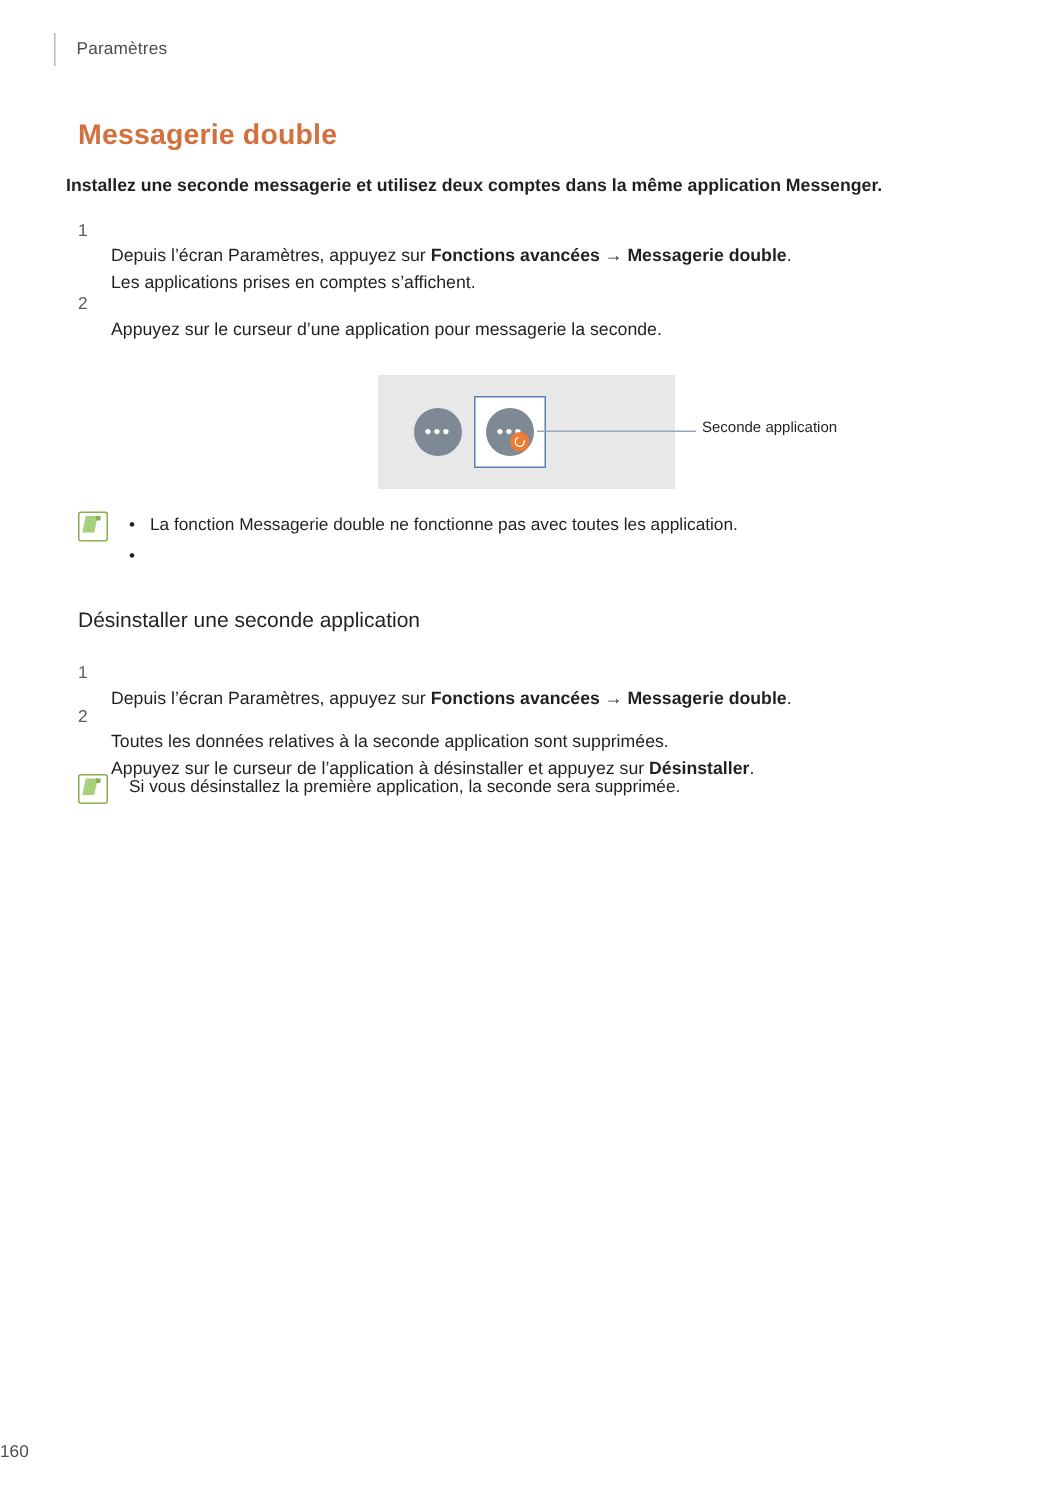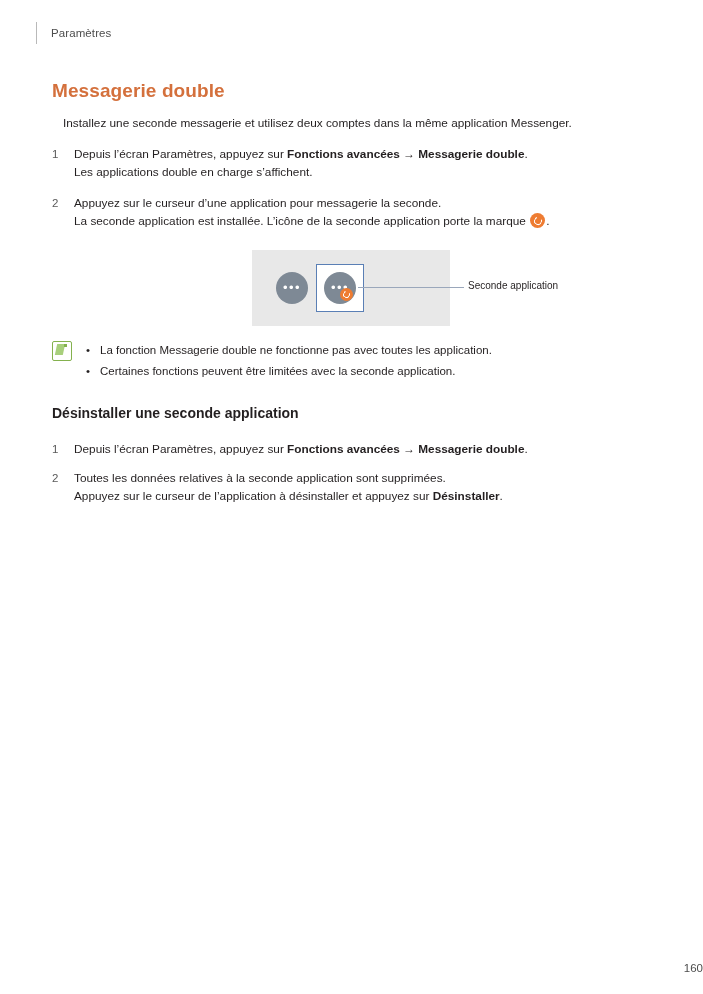--- a/index.html
+++ b/index.html
@@ -49,44 +49,46 @@
     left: 52px;
     font-size: 19px;
     font-weight: bold;
     color: #d4703c;
     letter-spacing: 0.1px;
   }
 
   .intro {
     position: absolute;
     top: 115px;
-    left: 63px;
+    left: 44px;
     width: 600px;
     font-size: 11.8px;
     line-height: 16px;
     color: #231f20;
+    font-weight: bold;
   }
 
   
   .step {
     position: absolute;
     left: 52px;
     width: 600px;
     display: flex;
     font-size: 11.8px;
     line-height: 18px;
   }
   .step-num {
     width: 22px;
     flex: 0 0 22px;
     color: #5a5a5a;
     font-size: 11.5px;
   }
   .step-body {
     flex: 1;
+    margin-top: 16px;
   }
   .step-line {
     display: block;
   }
   .b {
     font-weight: bold;
   }
 
   
   #step1 { top: 145px; }
@@ -254,31 +256,31 @@
     line-height: 18px;
     padding-top: 1px;
   }
 
   
   .h2 {
     position: absolute;
     top: 405px;
     left: 52px;
     font-size: 14px;
-    font-weight: bold;
+    font-weight: normal;
     color: #231f20;
   }
 
   
   .page-number {
     position: absolute;
     bottom: 20px;
     left: 0;
     width: 703px;
-    text-align: right;
+    text-align: left;
     font-size: 11.5px;
     color: #4d4d4d;
   }
 </style>
 </head>
 <body>
 
 <div class="page">
 
   <div class="header">
@@ -287,29 +289,28 @@
   </div>
 
   <div class="h1">Messagerie double</div>
 
   <div class="intro">Installez une seconde messagerie et utilisez deux comptes dans la même application Messenger.</div>
 
   <div class="step" id="step1">
     <div class="step-num">1</div>
     <div class="step-body">
       <span class="step-line"><span>Depuis l’écran Paramètres, appuyez sur </span><span class="b">Fonctions avancées</span><span class="b"> → </span><span class="b">Messagerie double</span><span>.</span></span>
-      <span class="step-line">Les applications double en charge s’affichent.</span>
+      <span class="step-line">Les applications prises en comptes s’affichent.</span>
     </div>
   </div>
 
   <div class="step" id="step2">
     <div class="step-num">2</div>
     <div class="step-body">
       <span class="step-line">Appuyez sur le curseur d’une application pour messagerie la seconde.</span>
-      <span class="step-line"><span>La seconde application est installée. L’icône de la seconde application porte la marque </span><span class="inline-badge"></span><span>.</span></span>
     </div>
   </div>
 
   <div class="illus">
     <div class="app-icon first">
       <div class="dots">•••</div>
     </div>
     <div class="sel-box"></div>
     <div class="app-icon second">
       <div class="dots">•••</div>
@@ -321,21 +322,20 @@
 
   <div class="note" id="note1">
     <div class="note-icon"></div>
     <div class="note-body">
       <div class="bullet-row">
         <span class="bullet-dot">•</span>
         <span>La fonction Messagerie double ne fonctionne pas avec toutes les application.</span>
       </div>
       <div class="bullet-row">
         <span class="bullet-dot">•</span>
-        <span>Certaines fonctions peuvent être limitées avec la seconde application.</span>
       </div>
     </div>
   </div>
 
   <div class="h2">Désinstaller une seconde application</div>
 
   <div class="step" id="u-step1">
     <div class="step-num">1</div>
     <div class="step-body">
       <span class="step-line"><span>Depuis l’écran Paramètres, appuyez sur </span><span class="b">Fonctions avancées</span><span class="b"> → </span><span class="b">Messagerie double</span><span>.</span></span>
@@ -343,16 +343,20 @@
   </div>
 
   <div class="step" id="u-step2">
     <div class="step-num">2</div>
     <div class="step-body">
       <span class="step-line">Toutes les données relatives à la seconde application sont supprimées.</span>
       <span class="step-line"><span>Appuyez sur le curseur de l’application à désinstaller et appuyez sur </span><span class="b">Désinstaller</span><span>.</span></span>
     </div>
   </div>
 
+  <div class="note" id="note2">
+    <div class="note-icon"></div>
+    <div class="note-plain">Si vous désinstallez la première application, la seconde sera supprimée.</div>
+  </div>
 
   <div class="page-number">160</div>
 
 </div>
 
 </body></html>

